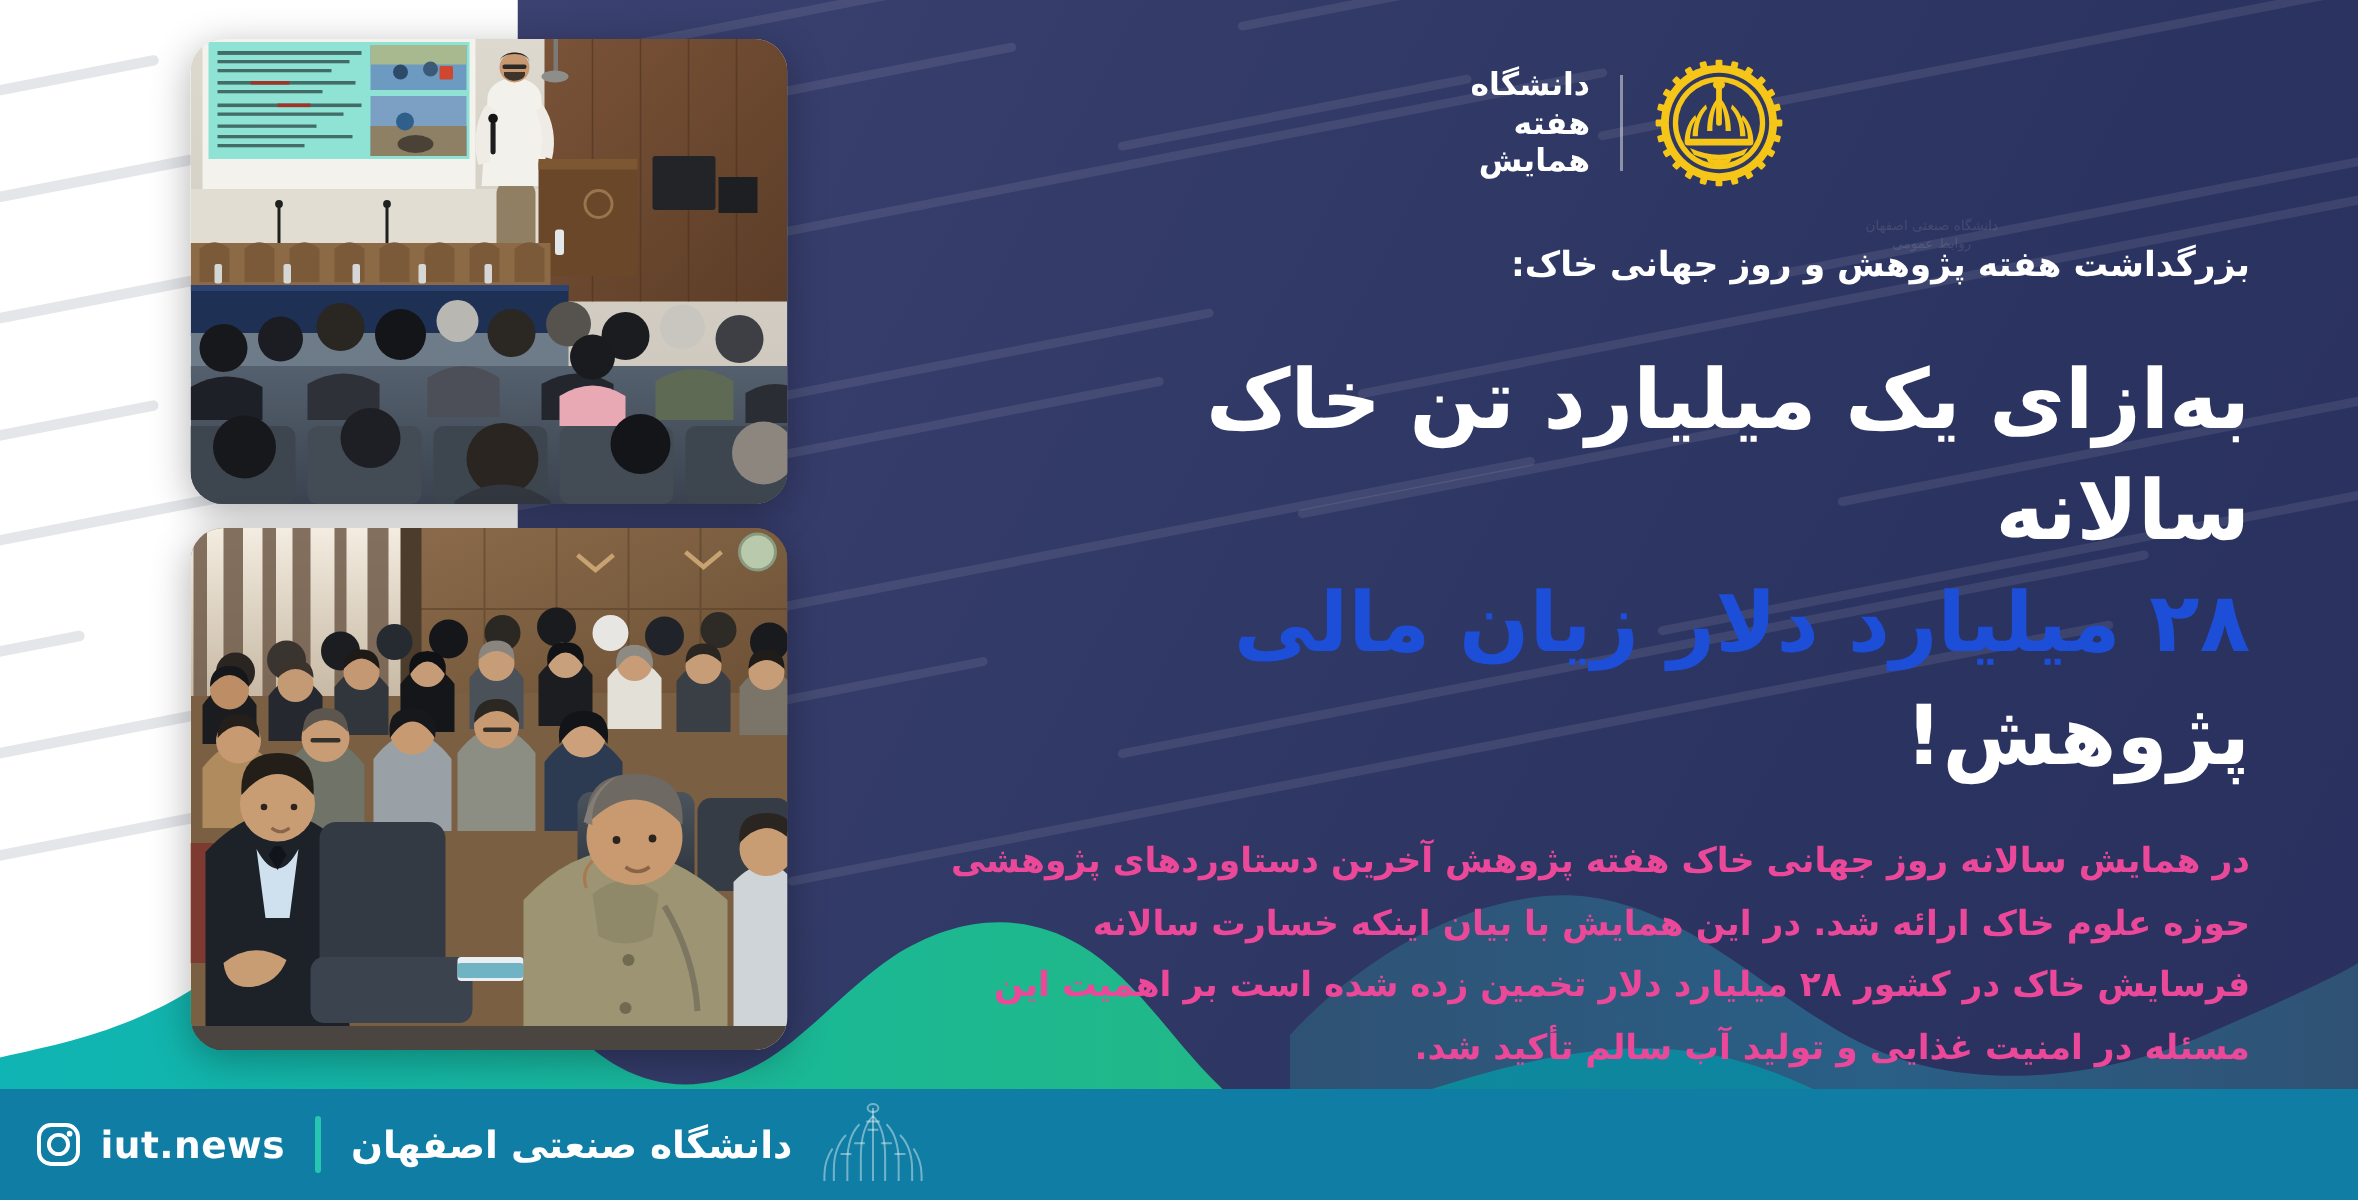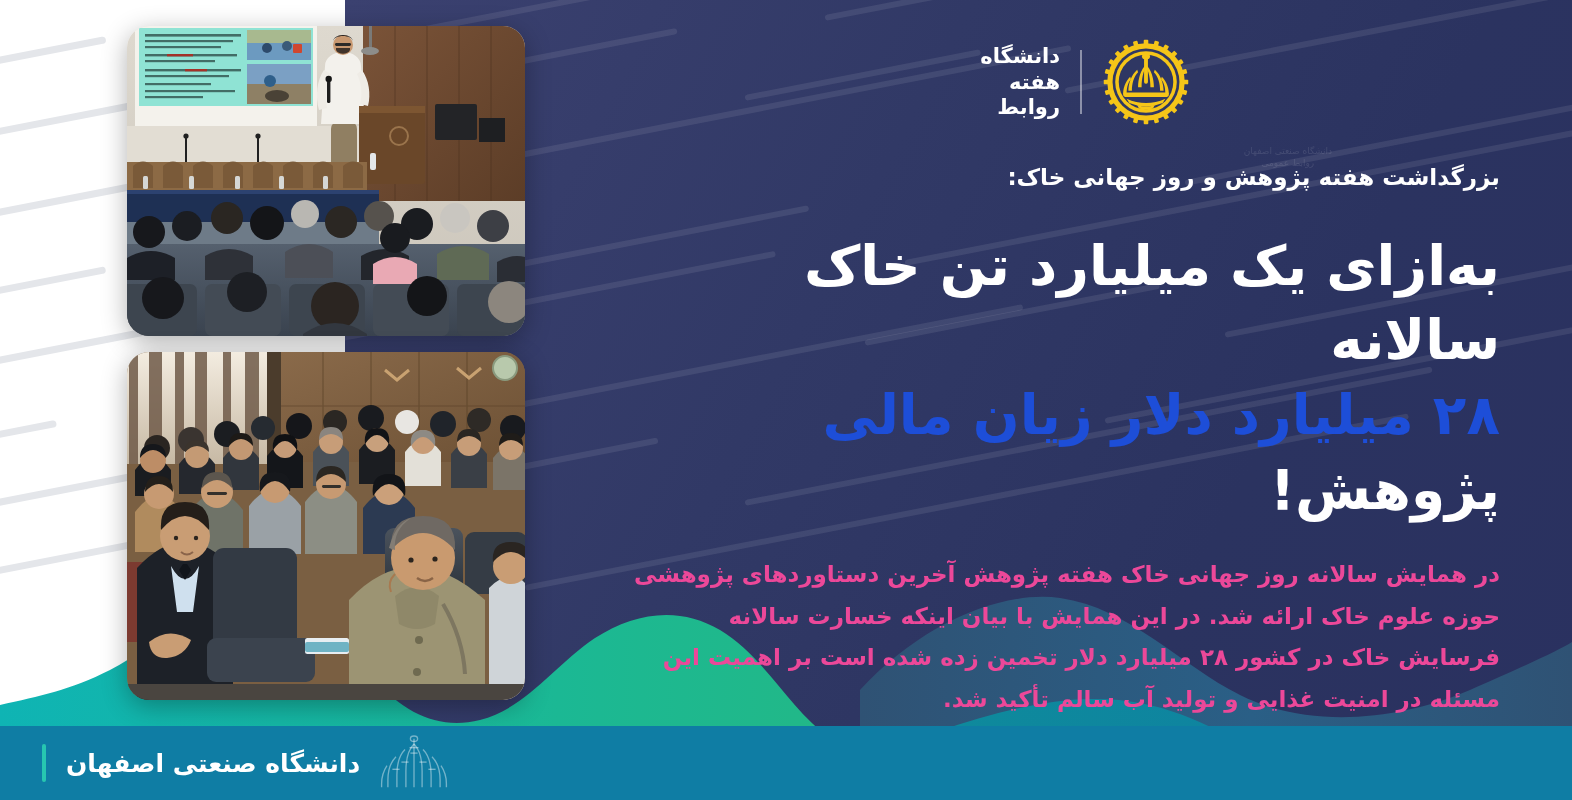--- a/index.html
+++ b/index.html
@@ -591,21 +591,21 @@
           <rect x="24" y="62" width="52" height="5" rx="2.4"></rect>
           <path d="M28,69 q22,10 44,0 l-3,5 q-19,8 -38,0 z"></path>
           <path d="M40,76 q10,4 20,0 l-2,4 q-8,3 -16,0 z"></path>
         </g>
       </svg>
     </div>
     <div class="logo-divider"></div>
     <div class="logo-words">
       <span>دانشگاه</span>
       <span>هفته</span>
-      <span>روابط</span>
+      <span>همایش</span>
     </div>
   </div>
 
   <div class="ghost-text">
     <div>دانشگاه صنعتی اصفهان</div>
     <div>روابط عمومی</div>
   </div>
 
   <div class="text-col">
     <div class="kicker">بزرگداشت هفته پژوهش و روز جهانی خاک:</div>
@@ -615,20 +615,30 @@
       <span class="hl-line"><span class="hl-gold">۲۸ میلیارد دلار زیان مالی</span><span class="hl-white"> پژوهش!</span></span>
     </div>
 
     <div class="body-copy">
       <p>در همایش سالانه روز جهانی خاک هفته پژوهش آخرین دستاوردهای پژوهشی حوزه علوم خاک ارائه شد. در این همایش  با بیان اینکه خسارت سالانه فرسایش خاک در کشور ۲۸ میلیارد دلار تخمین زده شده است بر اهمیت این مسئله در امنیت غذایی و تولید آب سالم تأکید شد.</p>
     </div>
   </div>
 
   <div class="footer-bar">
 
+    <div class="footer-group">
+      <span class="footer-icon">
+        <svg viewBox="0 0 32 32" width="32" height="32" xmlns="http://www.w3.org/2000/svg">
+          <rect x="3" y="3" width="26" height="26" rx="8" fill="none" stroke="#ffffff" stroke-width="2.6"></rect>
+          <circle cx="16" cy="16" r="6.4" fill="none" stroke="#ffffff" stroke-width="2.6"></circle>
+          <circle cx="23.4" cy="8.8" r="1.9" fill="#ffffff"></circle>
+        </svg>
+      </span>
+      <span class="footer-handle">iut.news</span>
+    </div>
 
 
     <div class="footer-div"></div>
 
     <div class="footer-uni">دانشگاه صنعتی اصفهان</div>
 
     <span class="footer-logo">
       <svg viewBox="0 0 80 62" width="72" height="56" xmlns="http://www.w3.org/2000/svg">
         <g fill="none" stroke="rgba(255,255,255,0.42)" stroke-width="1.5">
           <path d="M40,4 L40,58"></path>

